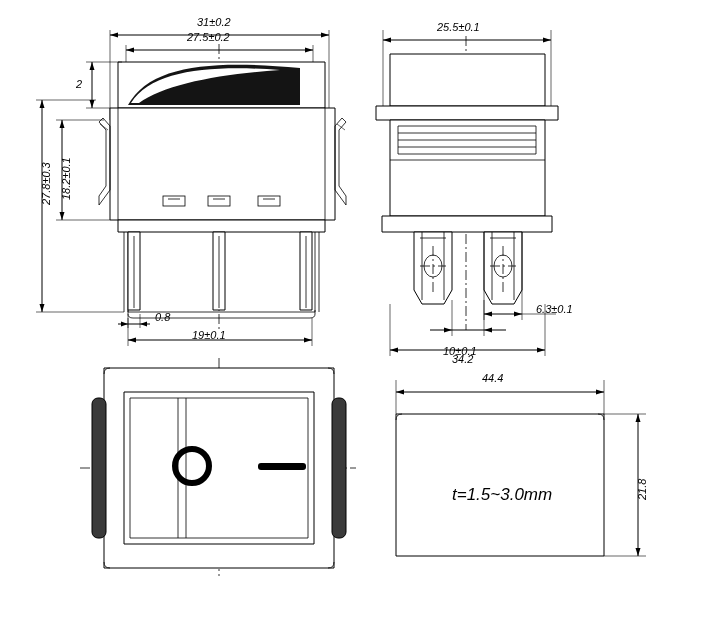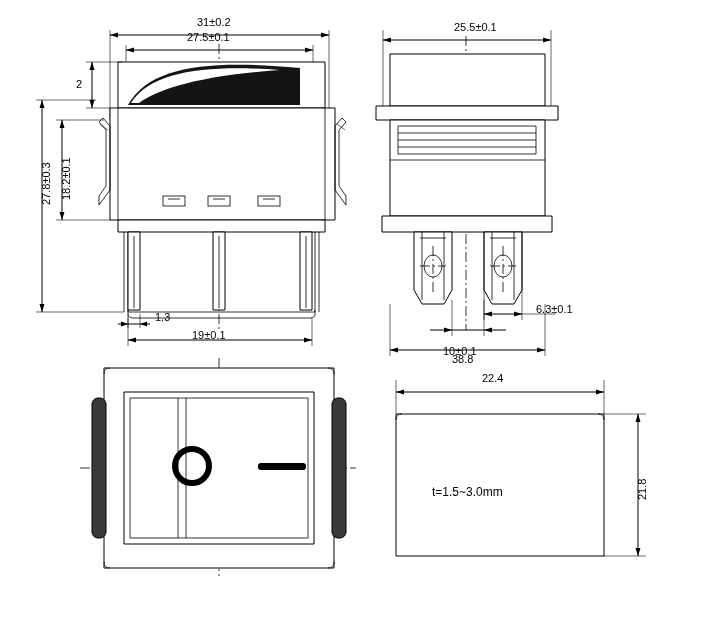--- a/index.html
+++ b/index.html
@@ -1,17 +1,17 @@
 <!DOCTYPE html>
 <html><head>
 <meta charset="utf-8">
 <style>
   html,body{margin:0;padding:0;background:#ffffff;}
   body{width:719px;height:618px;font-family:"Liberation Sans",sans-serif;overflow:hidden;}
-  #stage{position:relative;width:603px;height:618px;}
+  #stage{position:relative;width:603px;height:618px;font-style:italic;}
   .dim{position:absolute;font-size:11px;color:#000;white-space:nowrap;}
   .dim.vert{transform-origin:left top;}
   svg{position:absolute;left:0;top:0;}
   .ln{stroke:#000;fill:none;stroke-width:1;}
   .thin{stroke:#000;fill:none;stroke-width:0.8;}
   .ctr{stroke:#000;fill:none;stroke-width:0.8;stroke-dasharray:10 3 2 3;}
   .ext{stroke:#000;fill:none;stroke-width:0.6;}
   .fillwhite{fill:#ffffff;stroke:#000;stroke-width:1;}
   .filldark{fill:#3a3a3a;stroke:#000;stroke-width:1;}
   .fillblack{fill:#000;stroke:none;}
@@ -197,32 +197,32 @@
 
     <line class="ext" x1="604" y1="414" x2="646" y2="414"></line>
     <line class="ext" x1="604" y1="556" x2="646" y2="556"></line>
     <line class="ln" x1="638" y1="414" x2="638" y2="556"></line>
     <path class="fillblack" d="M638,414 l-2.5,8 l5,0 z"></path>
     <path class="fillblack" d="M638,556 l-2.5,-8 l5,0 z"></path>
 
   </svg>
 
   <div class="dim" style="left:197px;top:16px;">31±0.2</div>
-  <div class="dim" style="left:187px;top:31px;">27.5±0.1</div>
+  <div class="dim" style="left:187px;top:31px;">27.5±0.2</div>
   <div class="dim" style="left:76px;top:78px;">2</div>
 
   <div class="dim vert" style="left:40px;top:205px;transform:rotate(-90deg);">27.8±0.3</div>
   <div class="dim vert" style="left:60px;top:200px;transform:rotate(-90deg);">18.2±0.1</div>
 
-  <div class="dim" style="left:155px;top:311px;">1.3</div>
+  <div class="dim" style="left:155px;top:311px;">0.8</div>
   <div class="dim" style="left:192px;top:329px;">19±0.1</div>
 
-  <div class="dim" style="left:454px;top:21px;text-align:center;">25.5±0.1</div>
+  <div class="dim" style="left:437px;top:21px;text-align:center;">25.5±0.1</div>
   <div class="dim" style="left:536px;top:303px;">6.3±0.1</div>
   <div class="dim" style="left:443px;top:333px;margin-top:12px;">10±0.1</div>
-  <div class="dim" style="left:452px;top:353px;">38.8</div>
-
-  <div class="dim" style="left:482px;top:372px;">22.4</div>
+  <div class="dim" style="left:452px;top:353px;">34.2</div>
+
+  <div class="dim" style="left:482px;top:372px;">44.4</div>
   <div class="dim vert" style="left:636px;top:500px;transform:rotate(-90deg);">21.8</div>
 
-  <div class="dim" style="left:432px;top:485px;font-size:12px;">t=1.5~3.0mm</div>
+  <div class="dim" style="left:452px;top:485px;font-size:17px;">t=1.5~3.0mm</div>
 
 </div>
 
 </body></html>

